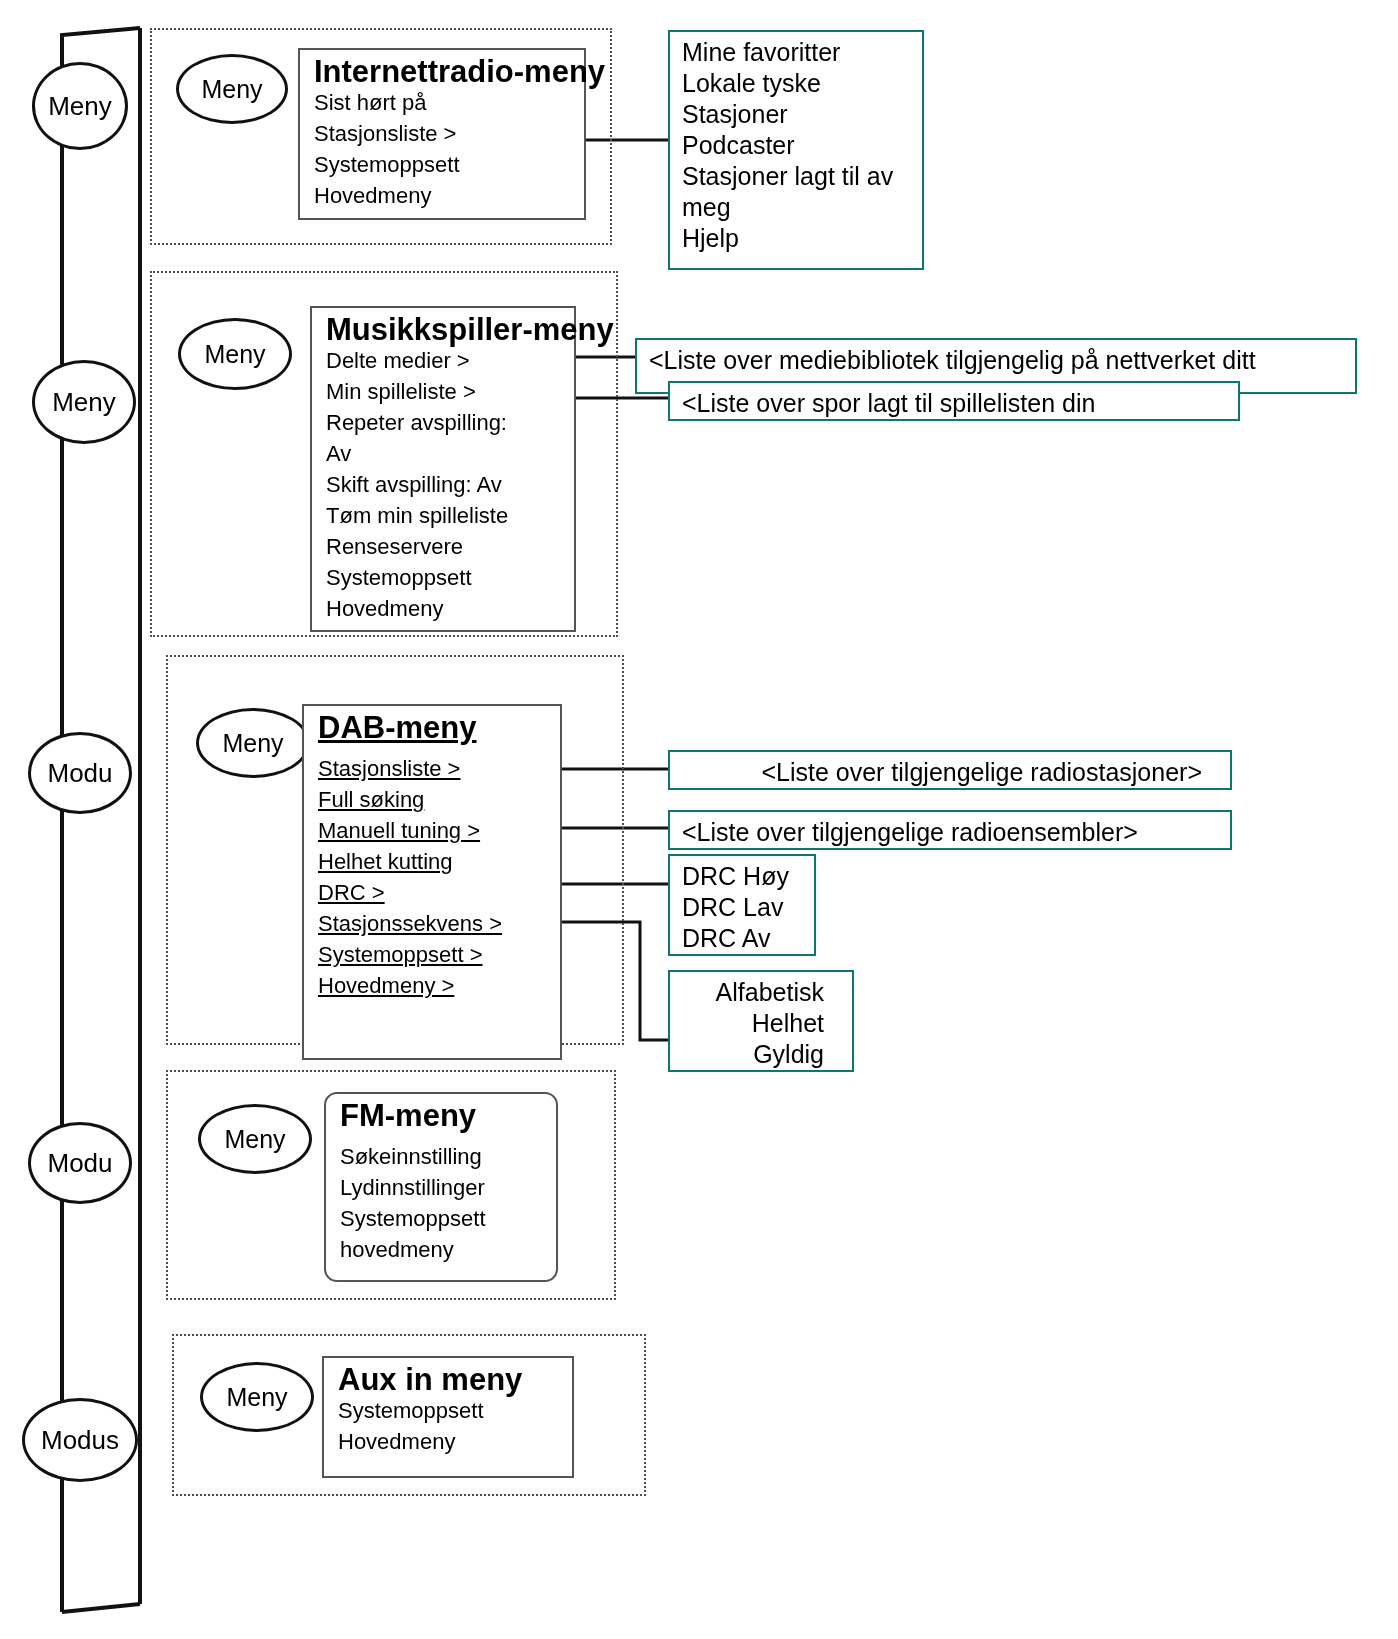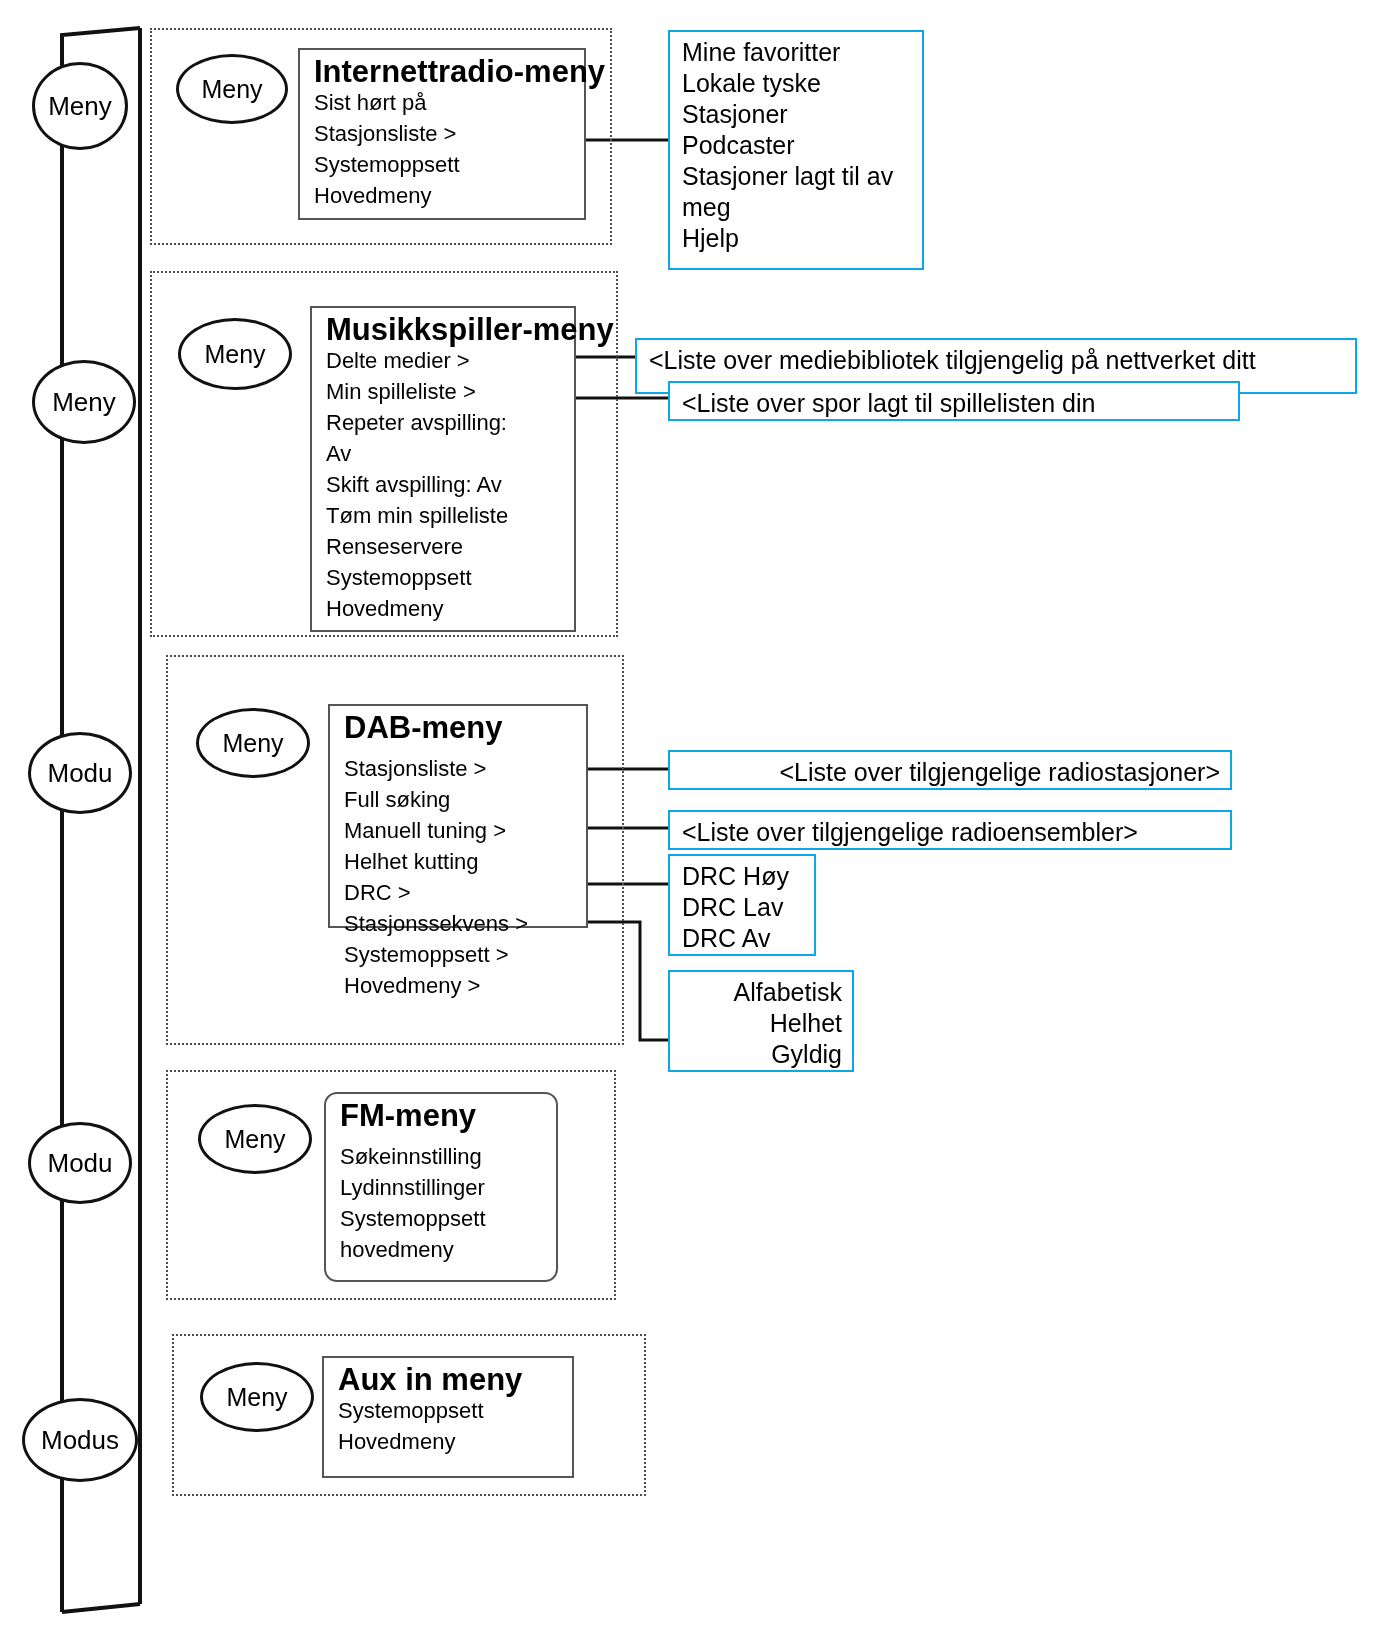--- a/index.html
+++ b/index.html
@@ -51,24 +51,24 @@
     font-size: 22px;
     line-height: 31px;
     white-space: nowrap;
   }
   .panel .spacer {
     height: 10px;
   }
   
   .listbox {
     position: absolute;
-    border: 2px solid #0ea5e9;
-    box-sizing: border-box;
-    background: #ffffff;
-    padding: 5px 10px 5px 12px;
+    border: 2px solid #0f766e;
+    box-sizing: border-box;
+    background: #ffffff;
+    padding: 5px 28px 5px 12px;
   }
   .listbox-item {
     font-size: 25px;
     line-height: 31px;
     white-space: nowrap;
   }
   
   .ellipse {
     position: absolute;
     border: 3px solid #111111;
@@ -180,21 +180,21 @@
   <div class="listbox" style="left:668px; top:381px; width:572px; height:40px;">
     <div class="listbox-item">&lt;Liste over spor lagt til spillelisten din</div>
   </div>
 
   <div class="group-box" style="left:166px; top:655px; width:458px; height:390px;"></div>
 
   <div class="ellipse" style="left:196px; top:708px; width:114px; height:70px;">
     <span>Meny</span>
   </div>
 
-  <div class="panel" style="left:328px; top:704px; width:260px; height:224px;">
+  <div class="panel" style="left:302px; top:704px; width:260px; height:356px;text-decoration:underline;">
     <div class="panel-title">DAB-meny</div>
     <div class="spacer"></div>
     <div class="panel-item">Stasjonsliste &gt;</div>
     <div class="panel-item">Full søking</div>
     <div class="panel-item">Manuell tuning &gt;</div>
     <div class="panel-item">Helhet kutting</div>
     <div class="panel-item">DRC &gt;</div>
     <div class="panel-item">Stasjonssekvens &gt;</div>
     <div class="panel-item">Systemoppsett &gt;</div>
     <div class="panel-item">Hovedmeny &gt;</div>

